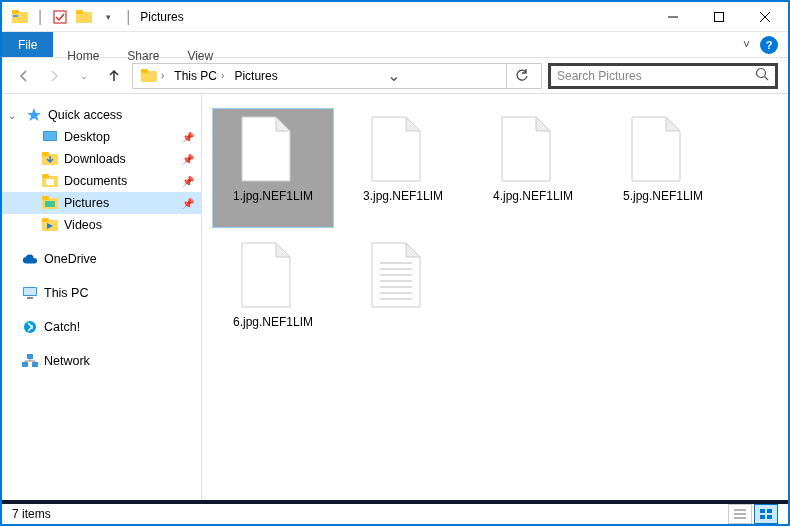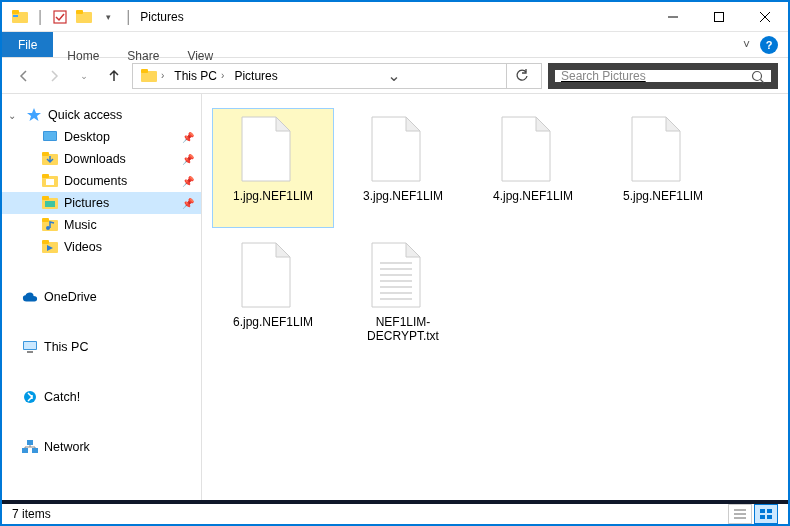--- a/index.html
+++ b/index.html
@@ -23,39 +23,39 @@
     
     
     .addressbar { height: 36px; display: flex; align-items: center; padding: 0 10px; gap: 6px; border-bottom: 1px solid #e1e1e1; }
     .nav-btn { width: 24px; height: 24px; display: flex; align-items: center; justify-content: center; color: #888; cursor: pointer; border-radius: 2px; }
     .nav-btn.enabled { color: #333; }
     .breadcrumb-box { flex: 1; height: 26px; border: 1px solid #ccc; display: flex; align-items: center; padding: 0 4px; gap: 2px; }
     .bc-item { display: flex; align-items: center; gap: 4px; padding: 0 4px; font-size: 12px; cursor: pointer; }
     .bc-chev { color: #666; font-size: 10px; }
     .bc-refresh { margin-left: auto; padding: 0 8px; color: #555; cursor: pointer; border-left: 1px solid #ccc; height: 100%; display: flex; align-items: center; }
     .bc-dropdown { color: #555; padding: 0 6px; cursor: pointer; }
-    .search-box { width: 230px; height: 26px; border: 7px solid #404040; display: flex; padding: 0 6px; text-decoration: underline; }
+    .search-box { width: 230px; height: 26px; border: 3px solid #404040; display: flex; align-items: center; padding: 0 6px; }
     .search-input { flex: 1; border: none; outline: none; font-size: 12px; color: #333; background: transparent; }
     .search-input::placeholder { color: #888; }
     .search-icon-btn { color: #555; cursor: pointer; }
     
     
     .main { display: flex; height: 406px; }
     .sidebar { width: 200px; border-right: 1px solid #e1e1e1; padding: 10px 0; overflow-y: auto; }
     .tree-item { display: flex; align-items: center; padding: 3px 6px 3px 20px; font-size: 12.5px; cursor: pointer; gap: 6px; }
     .tree-item.selected { background: #cce8ff; }
     .tree-item.sub { padding-left: 40px; }
-    .tree-item.root.spaced { margin-top: 28px; }
+    .tree-item.root.spaced { margin-top: 12px; }
     .tree-icon { width: 16px; height: 16px; display: flex; align-items: center; justify-content: center; flex-shrink: 0; }
     .pin { margin-left: auto; color: #888; font-size: 10px; }
     .expand { width: 12px; color: #666; font-size: 10px; margin-left: -14px; }
     
     .content { flex: 1; padding: 14px 10px; display: flex; flex-wrap: wrap; align-content: flex-start; gap: 6px 8px; overflow-y: auto; }
     .file-item { width: 122px; height: 120px; display: flex; flex-direction: column; align-items: center; padding: 6px 4px; border: 1px solid transparent; cursor: pointer; }
-    .file-item.selected { background: #fef9c3; border-color: #99d1ff; }
+    .file-item.selected { background: #a3a3a3; border-color: #99d1ff; }
     .file-thumb { width: 70px; height: 70px; margin-bottom: 4px; position: relative; }
     .file-label { font-size: 12px; text-align: center; word-wrap: break-word; width: 100%; line-height: 1.2; }
     
     
     .statusbar { position: absolute; bottom: 0; left: 0; right: 0; height: 24px; border-top: 4px solid #0f172a; display: flex; align-items: center; padding: 0 10px; font-size: 12px; background: #fff; }
     .status-right { margin-left: auto; display: flex; gap: 2px; }
     .view-btn { width: 24px; height: 20px; border: 1px solid #ccc; display: flex; align-items: center; justify-content: center; cursor: pointer; font-size: 10px; }
     .view-btn.active { background: #cce8ff; border-color: #0078d7; }
     .blank-file-svg { width: 56px; height: 68px; }
   </style>
@@ -223,31 +223,20 @@
             </svg>
           </span>
           <span>Pictures</span>
           <span class="pin">📌</span>
         </div>
         <div class="tree-item sub">
           <span class="tree-icon">
             <svg width="16" height="14">
               <rect x="0" y="2" width="16" height="11" fill="#ffd75a" rx="1"></rect>
               <rect x="0" y="0" width="7" height="4" fill="#ffc20e" rx="1"></rect>
-              <circle cx="6" cy="10" r="2" fill="#2e7cd1"></circle>
-              <path d="M8 10 L8 4 L12 5" stroke="#2e7cd1" stroke-width="1.5" fill="none"></path>
-            </svg>
-          </span>
-          <span>Music</span>
-        </div>
-        <div class="tree-item sub">
-          <span class="tree-icon">
-            <svg width="16" height="14">
-              <rect x="0" y="2" width="16" height="11" fill="#ffd75a" rx="1"></rect>
-              <rect x="0" y="0" width="7" height="4" fill="#ffc20e" rx="1"></rect>
               <path d="M5 5 L5 11 L11 8 Z" fill="#2e7cd1"></path>
             </svg>
           </span>
           <span>Videos</span>
         </div>
       </div>
 
     <div class="tree-item root spaced">
       <span class="tree-icon">
         <svg width="18" height="12" viewBox="0 0 18 12">
@@ -329,21 +318,20 @@
             <path d="M4 2 L38 2 L52 16 L52 66 L4 66 Z" fill="#fff" stroke="#ccc" stroke-width="1"></path>
             <path d="M38 2 L38 16 L52 16 Z" fill="#eee" stroke="#ccc" stroke-width="1"></path>
             <line x1="12" y1="22" x2="44" y2="22" stroke="#bbb"></line>
             <line x1="12" y1="28" x2="44" y2="28" stroke="#bbb"></line>
             <line x1="12" y1="34" x2="44" y2="34" stroke="#bbb"></line>
             <line x1="12" y1="40" x2="44" y2="40" stroke="#bbb"></line>
             <line x1="12" y1="46" x2="44" y2="46" stroke="#bbb"></line>
             <line x1="12" y1="52" x2="44" y2="52" stroke="#bbb"></line>
             <line x1="12" y1="58" x2="44" y2="58" stroke="#bbb"></line>
           </svg></div>
-        <div class="file-label">NEF1LIM-DECRYPT.txt</div>
       </div>
     </div>
 </div>
 
 <div class="statusbar">
   <span>7 items</span>
   <div class="status-right">
     <div class="view-btn">
       <svg width="12" height="10">
           <line x1="0" y1="1" x2="12" y2="1" stroke="#666"></line>

